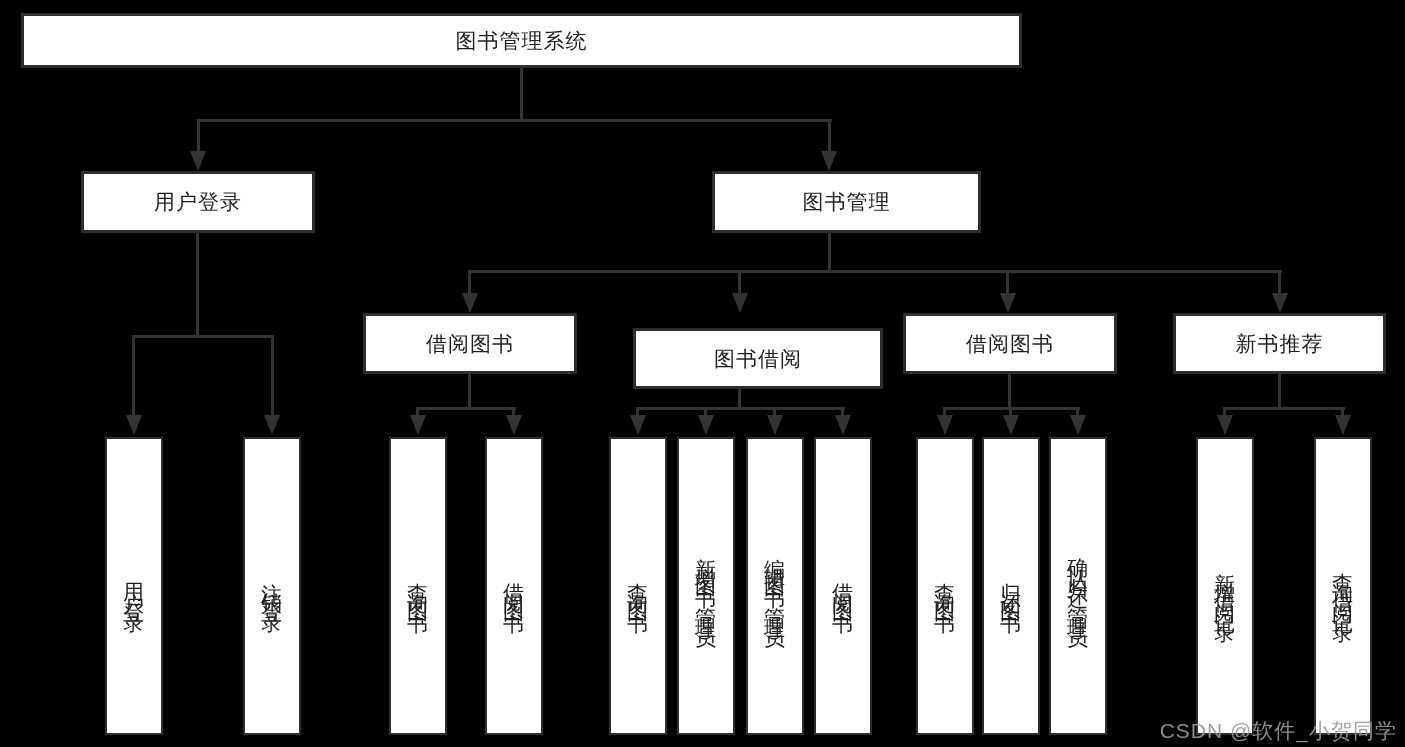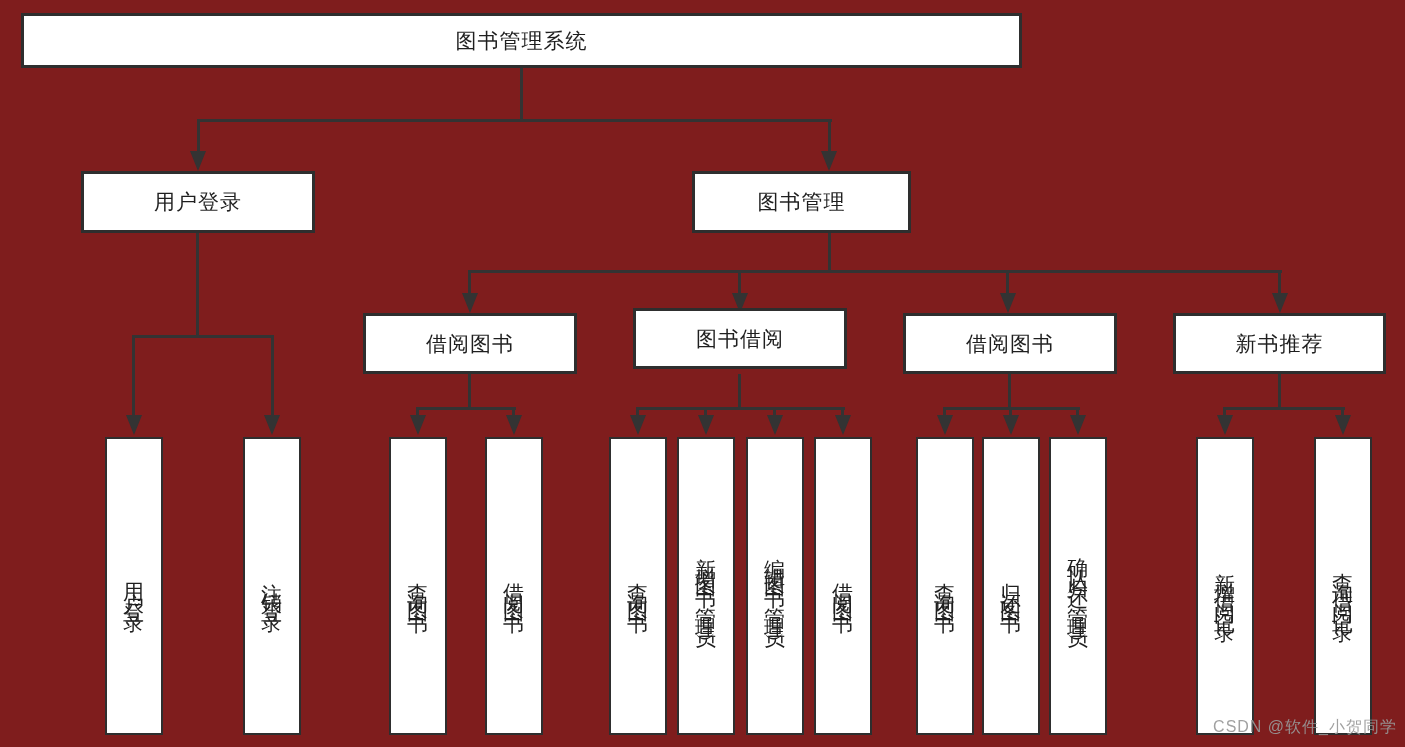--- a/index.html
+++ b/index.html
@@ -1,19 +1,19 @@
 <!DOCTYPE html>
 <html><head>
 <meta charset="utf-8">
 <style>
   html,body{margin:0;padding:0;background:#fff;}
   #canvas{
     position:relative;
     width:1405px;height:747px;
-    background:#7f1d1d;
+    background:#000000;
     font-family:"Liberation Sans","DejaVu Sans",sans-serif;
     overflow:hidden;
   }
   
   .box{
     position:absolute;
     border:3px solid #2e2e2e;
     background:#ffffff;
     display:flex;align-items:center;justify-content:center;
     color:#1f1f1f;
@@ -46,23 +46,23 @@
   
   .ah{
     position:absolute;width:0;height:0;
     border-left:8px solid transparent;
     border-right:8px solid transparent;
     border-top:20px solid #333333;
   }
   
   #b-root{left:21px;top:13px;width:1001px;height:55px;}
   #b-login{left:81px;top:171px;width:234px;height:62px;}
-  #b-mgmt{left:692px;top:171px;width:219px;height:62px;}
+  #b-mgmt{left:712px;top:171px;width:269px;height:62px;}
   #b-new{left:363px;top:313px;width:214px;height:61px;}
-  #b-bor{left:633px;top:308px;width:214px;height:61px;}
+  #b-bor{left:633px;top:328px;width:250px;height:61px;}
   #b-cur{left:903px;top:313px;width:214px;height:61px;}
   #b-rec{left:1173px;top:313px;width:213px;height:61px;}
   #l-login1{left:105px;}
   #l-login2{left:243px;}
   #l-new1{left:389px;}
   #l-new2{left:485px;}
   #l-bor1{left:609px;}
   #l-bor2{left:677px;}
   #l-bor3{left:746px;}
   #l-bor4{left:814px;}
@@ -106,21 +106,21 @@
   #s-b4{left:841px;top:407px;height:10px;} #a-b4{left:835px;top:415px;}
   #s-c1{left:943px;top:407px;height:10px;} #a-c1{left:937px;top:415px;}
   #s-c2{left:1009px;top:407px;height:10px;} #a-c2{left:1003px;top:415px;}
   #s-c3{left:1076px;top:407px;height:10px;} #a-c3{left:1070px;top:415px;}
   #s-r1{left:1223px;top:407px;height:10px;} #a-r1{left:1217px;top:415px;}
   #s-r2{left:1341px;top:407px;height:10px;} #a-r2{left:1335px;top:415px;}
   
   #watermark{
     position:absolute;
     right:8px;top:717px;
-    font-size:16px;
+    font-size:21px;
     color:rgba(152,152,152,0.92);
     z-index:10;
     letter-spacing:1px;
     white-space:nowrap;
   }
 </style>
 </head>
 <body>
 
 <div id="canvas">

